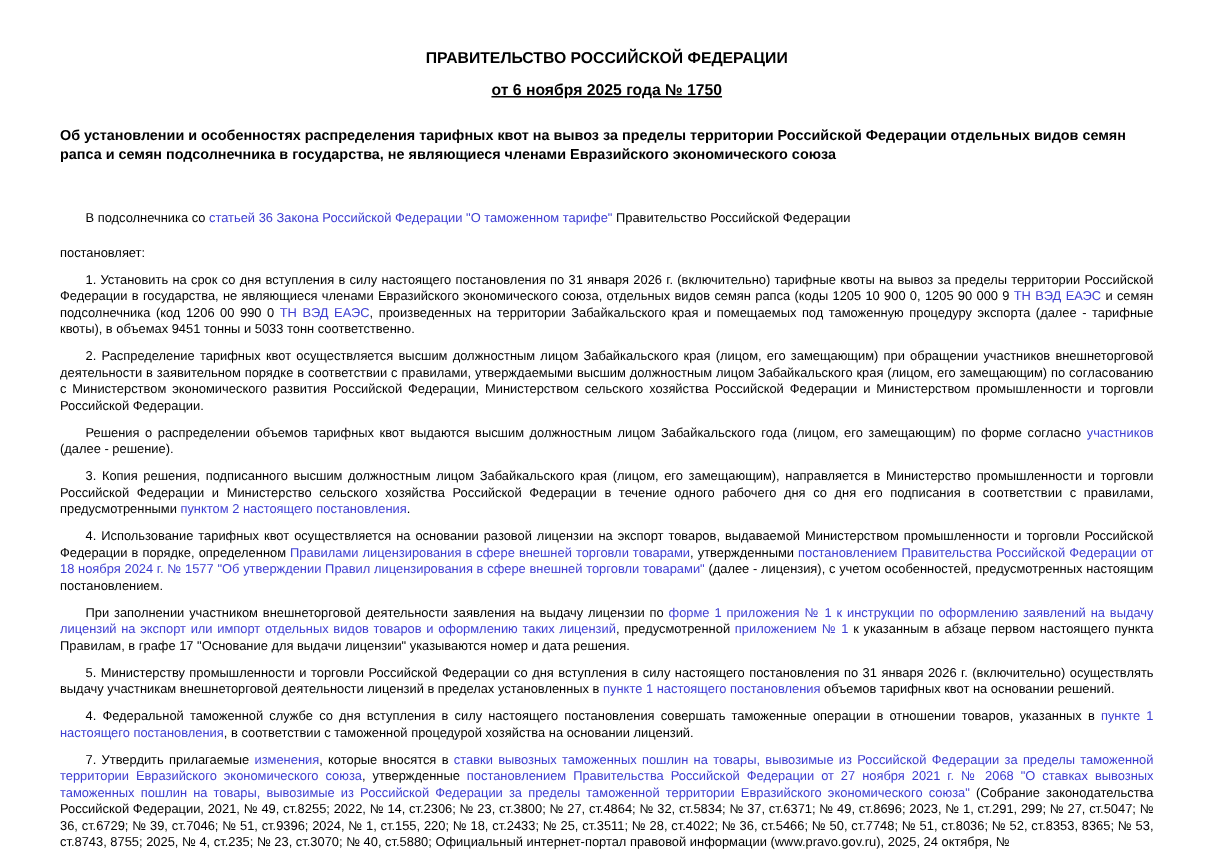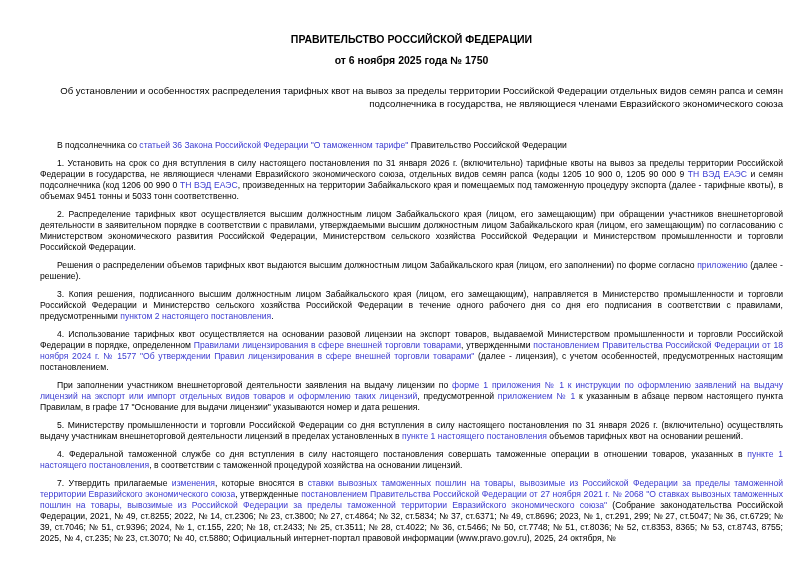--- a/index.html
+++ b/index.html
@@ -4,30 +4,30 @@
 <style>
   html,body{margin:0;padding:0;}
   body{
     width:807px;height:571px;overflow:hidden;
     background:#ffffff;color:#000000;
     font-family:"Liberation Sans","DejaVu Sans",sans-serif;
   }
   .page{
     box-sizing:border-box;
     width:807px;height:571px;
-    padding:33px 24px 0 40px;
+    padding:33px 38px 0 40px;
   }
   .head-line{
     text-align:center;font-weight:bold;
     font-size:10.5px;line-height:12px;
     margin:0 0 9px 0;
   }
-  .head-line.date{margin-bottom:0;}
+  .head-line.date{margin-bottom:0;text-decoration:underline;}
   .doc-title{
-    text-align:right;font-weight:normal;
+    text-align:left;font-weight:bold;
     font-size:9.6px;line-height:12.5px;
     margin:19px 0 30px 0;
   }
   .body-text{display:block;}
   .para{
     font-size:8.6px;line-height:11px;
     text-align:justify;
     margin:7px 0 0 0;
   }
   .para.indent{text-indent:17px;}
@@ -39,23 +39,24 @@
 </style>
 </head>
 <body style="background: rgb(255, 255, 255); color: rgb(0, 0, 0);">
 
 <div class="page">
   <div class="head-line">ПРАВИТЕЛЬСТВО РОССИЙСКОЙ ФЕДЕРАЦИИ</div>
   <div class="head-line date">от 6 ноября 2025 года № 1750</div>
   <div class="doc-title">Об установлении и особенностях распределения тарифных квот на вывоз за пределы территории Российской Федерации отдельных видов семян рапса и семян подсолнечника в государства, не являющиеся членами Евразийского экономического союза</div>
   <div class="body-text">
       <p class="para indent"><span>В подсолнечника со </span><a class="doclink">статьей 36 Закона Российской Федерации "О таможенном тарифе"</a><span> Правительство Российской Федерации</span></p>
+      <p class="para resolves"><span>постановляет:</span></p>
       <p class="para indent"><span>1. Установить на срок со дня вступления в силу настоящего постановления по 31 января 2026 г. (включительно) тарифные квоты на вывоз за пределы территории Российской Федерации в государства, не являющиеся членами Евразийского экономического союза, отдельных видов семян рапса (коды 1205 10 900 0, 1205 90 000 9 </span><a class="doclink">ТН ВЭД ЕАЭС</a><span> и семян подсолнечника (код 1206 00 990 0 </span><a class="doclink">ТН ВЭД ЕАЭС</a><span>, произведенных на территории Забайкальского края и помещаемых под таможенную процедуру экспорта (далее - тарифные квоты), в объемах 9451 тонны и 5033 тонн соответственно.</span></p>
       <p class="para indent"><span>2. Распределение тарифных квот осуществляется высшим должностным лицом Забайкальского края (лицом, его замещающим) при обращении участников внешнеторговой деятельности в заявительном порядке в соответствии с правилами, утверждаемыми высшим должностным лицом Забайкальского края (лицом, его замещающим) по согласованию с Министерством экономического развития Российской Федерации, Министерством сельского хозяйства Российской Федерации и Министерством промышленности и торговли Российской Федерации.</span></p>
-      <p class="para indent"><span>Решения о распределении объемов тарифных квот выдаются высшим должностным лицом Забайкальского края (лицом, его заполнении) по форме согласно </span><a class="doclink">приложению</a><span> (далее - решение).</span></p>
+      <p class="para indent"><span>Решения о распределении объемов тарифных квот выдаются высшим должностным лицом Забайкальского года (лицом, его замещающим) по форме согласно </span><a class="doclink">участников</a><span> (далее - решение).</span></p>
       <p class="para indent"><span>3. Копия решения, подписанного высшим должностным лицом Забайкальского края (лицом, его замещающим), направляется в Министерство промышленности и торговли Российской Федерации и Министерство сельского хозяйства Российской Федерации в течение одного рабочего дня со дня его подписания в соответствии с правилами, предусмотренными </span><a class="doclink">пунктом 2 настоящего постановления</a><span>.</span></p>
       <p class="para indent"><span>4. Использование тарифных квот осуществляется на основании разовой лицензии на экспорт товаров, выдаваемой Министерством промышленности и торговли Российской Федерации в порядке, определенном </span><a class="doclink">Правилами лицензирования в сфере внешней торговли товарами</a><span>, утвержденными </span><a class="doclink">постановлением Правительства Российской Федерации от 18 ноября 2024 г. № 1577 "Об утверждении Правил лицензирования в сфере внешней торговли товарами"</a><span> (далее - лицензия), с учетом особенностей, предусмотренных настоящим постановлением.</span></p>
       <p class="para indent"><span>При заполнении участником внешнеторговой деятельности заявления на выдачу лицензии по </span><a class="doclink">форме 1 приложения № 1 к инструкции по оформлению заявлений на выдачу лицензий на экспорт или импорт отдельных видов товаров и оформлению таких лицензий</a><span>, предусмотренной </span><a class="doclink">приложением № 1</a><span> к указанным в абзаце первом настоящего пункта Правилам, в графе 17 "Основание для выдачи лицензии" указываются номер и дата решения.</span></p>
       <p class="para indent"><span>5. Министерству промышленности и торговли Российской Федерации со дня вступления в силу настоящего постановления по 31 января 2026 г. (включительно) осуществлять выдачу участникам внешнеторговой деятельности лицензий в пределах установленных в </span><a class="doclink">пункте 1 настоящего постановления</a><span> объемов тарифных квот на основании решений.</span></p>
       <p class="para indent"><span>4. Федеральной таможенной службе со дня вступления в силу настоящего постановления совершать таможенные операции в отношении товаров, указанных в </span><a class="doclink">пункте 1 настоящего постановления</a><span>, в соответствии с таможенной процедурой хозяйства на основании лицензий.</span></p>
       <p class="para indent"><span>7. Утвердить прилагаемые </span><a class="doclink">изменения</a><span>, которые вносятся в </span><a class="doclink">ставки вывозных таможенных пошлин на товары, вывозимые из Российской Федерации за пределы таможенной территории Евразийского экономического союза</a><span>, утвержденные </span><a class="doclink">постановлением Правительства Российской Федерации от 27 ноября 2021 г. № 2068 "О ставках вывозных таможенных пошлин на товары, вывозимые из Российской Федерации за пределы таможенной территории Евразийского экономического союза"</a><span> (Собрание законодательства Российской Федерации, 2021, № 49, ст.8255; 2022, № 14, ст.2306; № 23, ст.3800; № 27, ст.4864; № 32, ст.5834; № 37, ст.6371; № 49, ст.8696; 2023, № 1, ст.291, 299; № 27, ст.5047; № 36, ст.6729; № 39, ст.7046; № 51, ст.9396; 2024, № 1, ст.155, 220; № 18, ст.2433; № 25, ст.3511; № 28, ст.4022; № 36, ст.5466; № 50, ст.7748; № 51, ст.8036; № 52, ст.8353, 8365; № 53, ст.8743, 8755; 2025, № 4, ст.235; № 23, ст.3070; № 40, ст.5880; Официальный интернет-портал правовой информации (www.pravo.gov.ru), 2025, 24 октября, №</span></p>
     </div>
 </div>
 
 </body></html>

